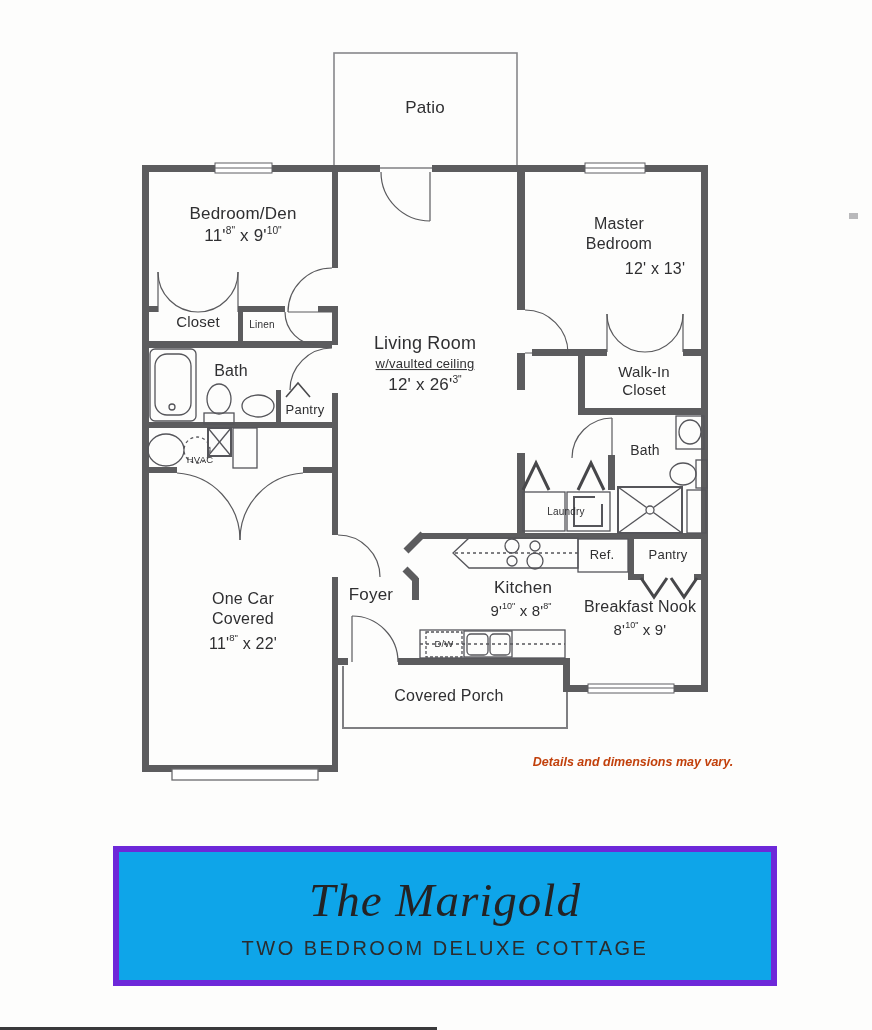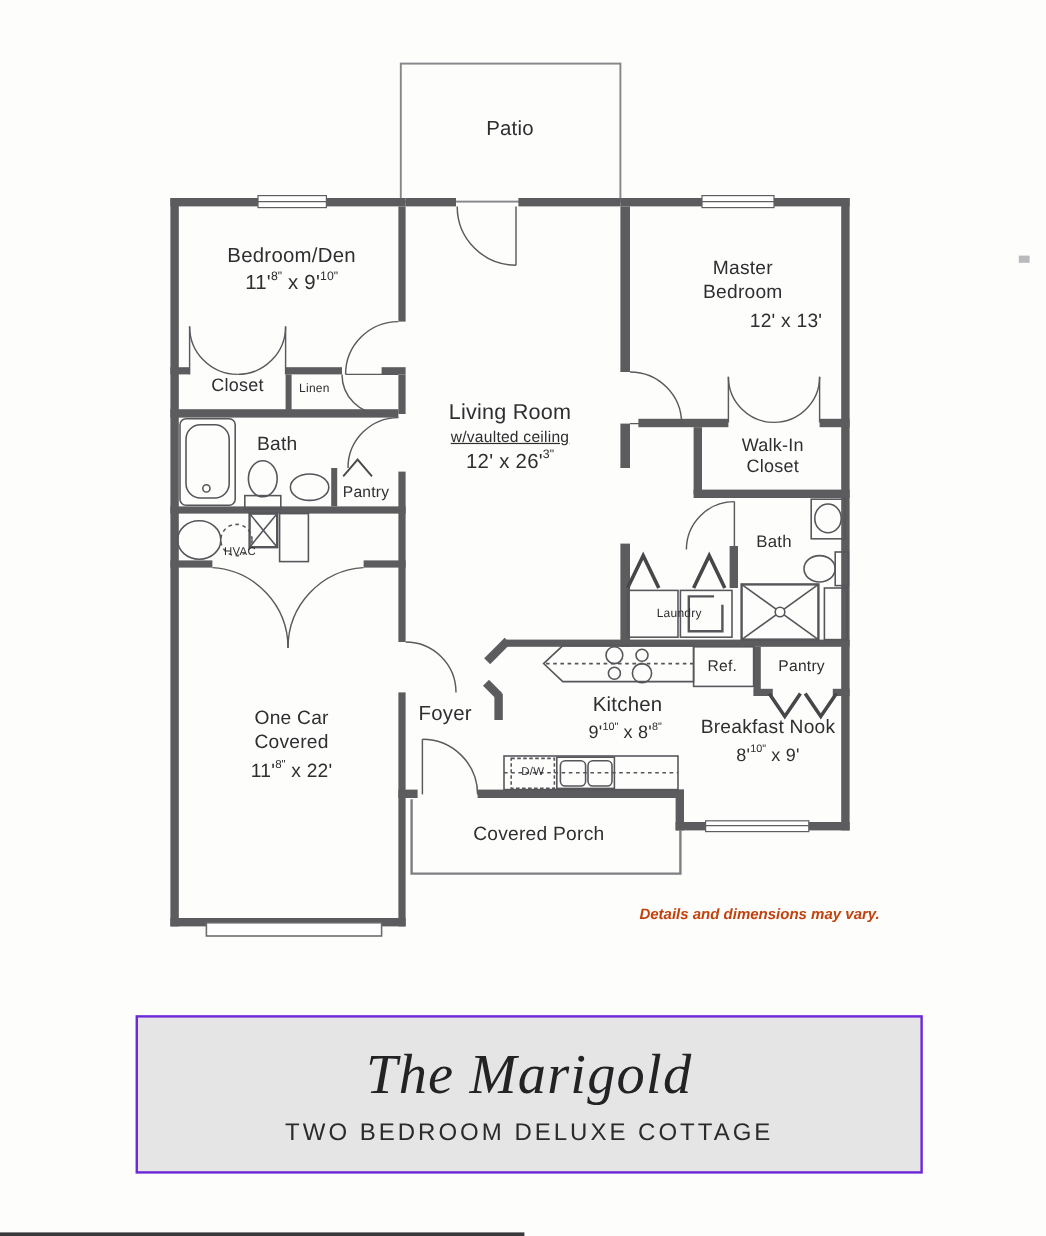--- a/index.html
+++ b/index.html
@@ -11,21 +11,21 @@
          white-space:nowrap;line-height:1.22;letter-spacing:.2px;}
   .wrap{white-space:normal;}
   .dim{position:absolute;transform:translate(-50%,-50%);color:#2f2f31;text-align:center;
        white-space:nowrap;letter-spacing:.2px;}
   .dim sup{font-size:60%;position:relative;top:-1px;letter-spacing:0;}
   .sz18{font-size:18px;text-align:center;} .sz17{font-size:17px;} .sz16{font-size:16px;}
   .sz15{font-size:15px;} .sz14{font-size:14px;} .sz13{font-size:13px;} .sz10{font-size:10px;} .sz9{font-size:9.5px;}
   #footer-note{position:absolute;transform:translate(-50%,-50%);font-style:italic;
                font-weight:bold;font-size:12.5px;color:#c2410c;}
   #title-block{position:absolute;left:113px;top:846px;width:652px;height:128px;
-               border:2px solid #6d28d9;background:#e5e5e5;
+               border:6px solid #6d28d9;background:#0ea5e9;
                display:flex;flex-direction:column;align-items:center;justify-content:center;}
   #title-main{font-family:"Liberation Serif", serif;font-style:italic;font-size:47px;
               color:#232325;letter-spacing:1px;}
   #title-sub{font-family:"Liberation Sans", sans-serif;font-size:20px;color:#2b2b2d;
              letter-spacing:2.5px;margin-top:10px;}
   .artifact{position:absolute;}
 </style>
 </head>
 <body>
 

